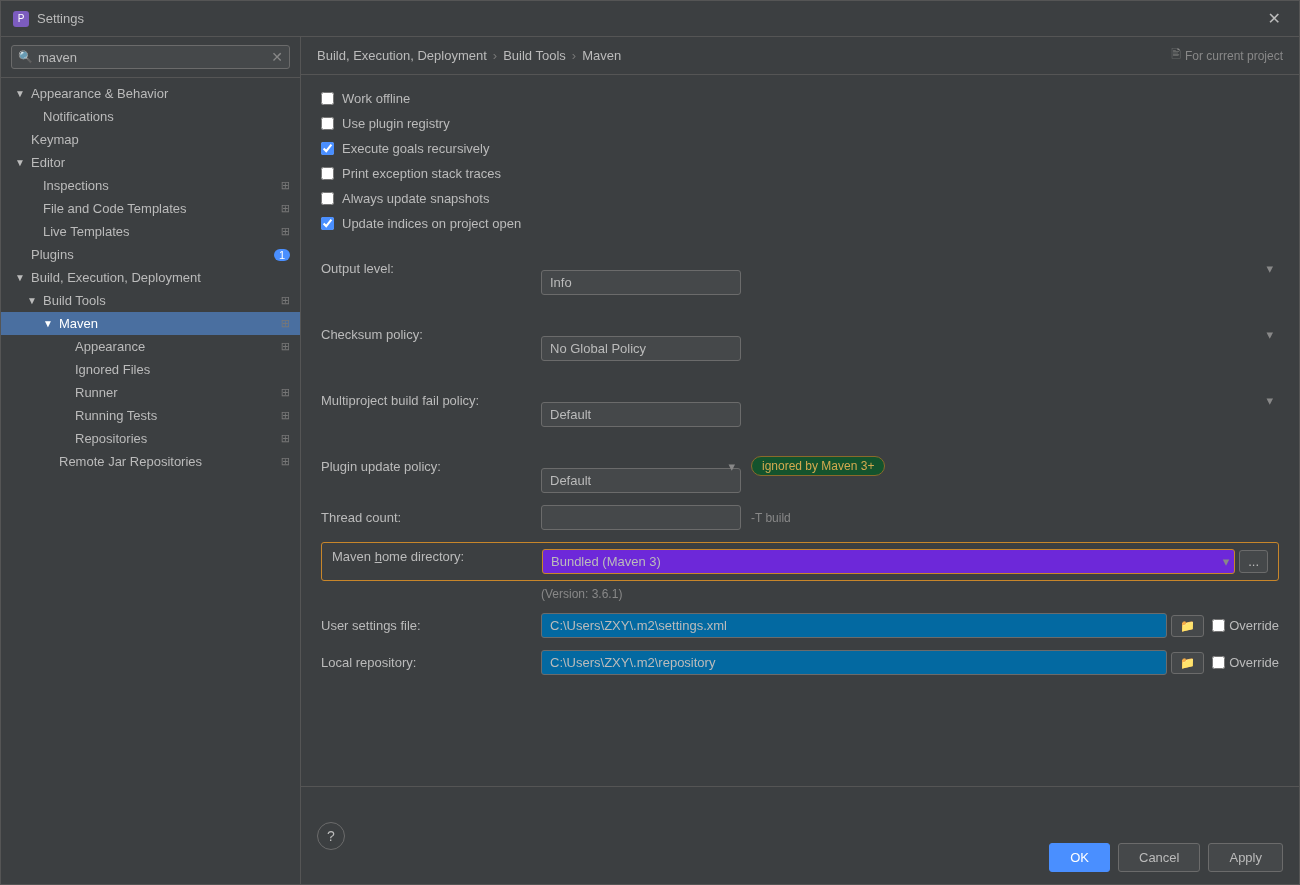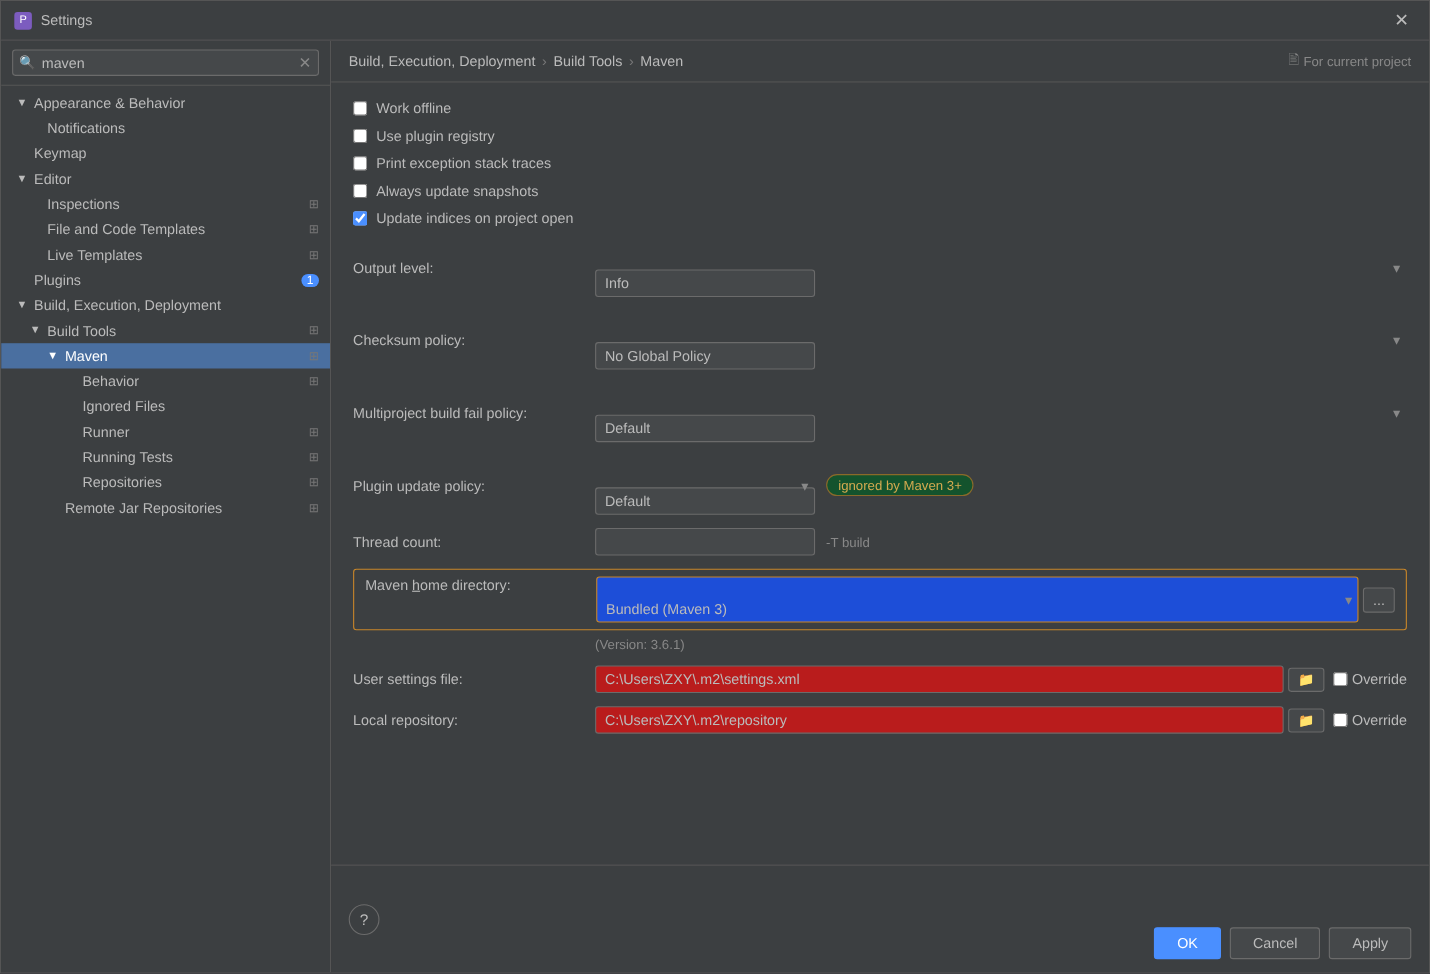--- a/index.html
+++ b/index.html
@@ -269,24 +269,24 @@
       align-items: center;
       gap: 4px;
     }
     .maven-dropdown-wrapper {
       flex: 1;
       position: relative;
       display: flex;
       align-items: center;
     }
     .maven-select {
-      background: #1d4ed8;
+      background: #6d28d9;
       border: 1px solid #c8862a;
       color: #bbbbbb;
-      padding: 21px 24px 4px 8px;
+      padding: 4px 24px 4px 8px;
       font-size: 13px;
       border-radius: 3px;
       outline: none;
       cursor: pointer;
       width: 100%;
       appearance: none;
       -webkit-appearance: none;
     }
     .maven-select-arrow {
       position: absolute;
@@ -322,21 +322,21 @@
       flex-shrink: 0;
     }
     .file-input-wrapper {
       flex: 1;
       display: flex;
       align-items: center;
       gap: 4px;
     }
     .file-text-input {
       flex: 1;
-      background: #b91c1c;
+      background: #0369a1;
       border: 1px solid #6b6b6b;
       color: #bbbbbb;
       padding: 4px 8px;
       font-size: 13px;
       border-radius: 3px;
       outline: none;
     }
     .file-browse-btn {
       background: #45484a;
       border: 1px solid #6b6b6b;
@@ -484,21 +484,21 @@
         </div>
 
         <div class="nav-item indent2 selected">
           <span class="expand-icon">▼</span>
           <span class="item-label">Maven</span>
           <span class="config-icon">⊞</span>
         </div>
 
         <div class="nav-item indent3">
           <span class="expand-icon"></span>
-          <span class="item-label">Behavior</span>
+          <span class="item-label">Appearance</span>
           <span class="config-icon">⊞</span>
         </div>
 
         <div class="nav-item indent3">
           <span class="expand-icon"></span>
           <span class="item-label">Ignored Files</span>
         </div>
 
         <div class="nav-item indent3">
           <span class="expand-icon"></span>
@@ -544,20 +544,24 @@
 
       <div class="settings-content">
 
         <div class="checkbox-row">
           <input type="checkbox" id="work-offline" style="">
           <label class="checkbox-label" for="work-offline">Work offline</label>
         </div>
         <div class="checkbox-row">
           <input type="checkbox" id="use-plugin-registry" style="">
           <label class="checkbox-label" for="use-plugin-registry">Use plugin registry</label>
+        </div>
+        <div class="checkbox-row">
+          <input type="checkbox" id="execute-goals" checked="" style="">
+          <label class="checkbox-label" for="execute-goals">Execute goals recursively</label>
         </div>
         <div class="checkbox-row">
           <input type="checkbox" id="print-exception" style="">
           <label class="checkbox-label" for="print-exception">Print exception stack traces</label>
         </div>
         <div class="checkbox-row">
           <input type="checkbox" id="always-update" style="">
           <label class="checkbox-label" for="always-update">Always update snapshots</label>
         </div>
         <div class="checkbox-row">

